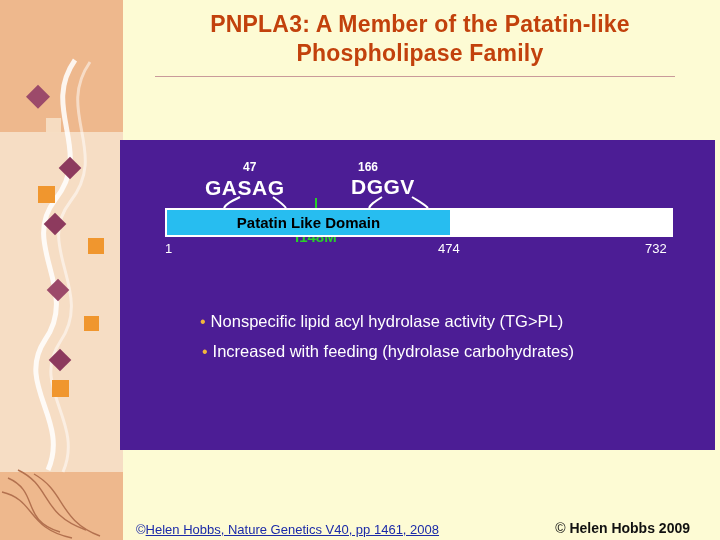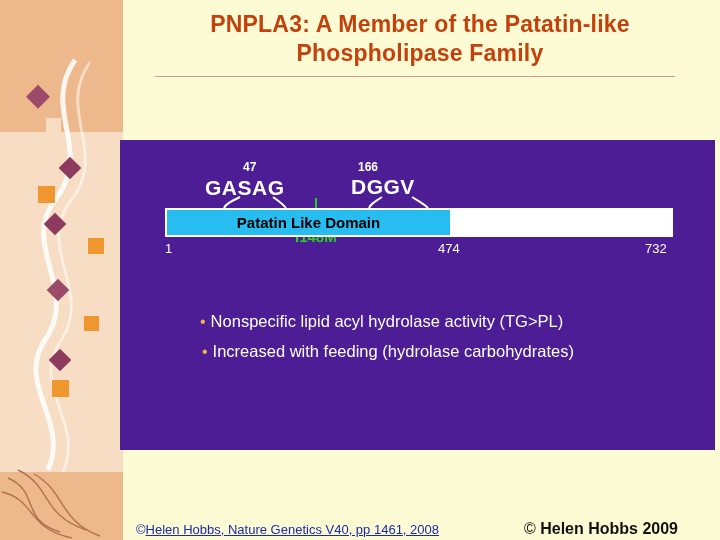--- a/index.html
+++ b/index.html
@@ -170,23 +170,23 @@
     left: 136px;
     top: 522px;
     font-size: 13px;
     color: #1b2aa8;
   }
   .footer-left .link {
     text-decoration: underline;
   }
   .footer-right {
     position: absolute;
-    right: 42px;
+    right: 30px;
     top: 520px;
-    font-size: 16px;
+    font-size: 14px;
     color: #111111;
     font-weight: bold;
   }
   .footer-right .copy {
     font-weight: normal;
   }
 </style>
 </head>
 <body>
 

